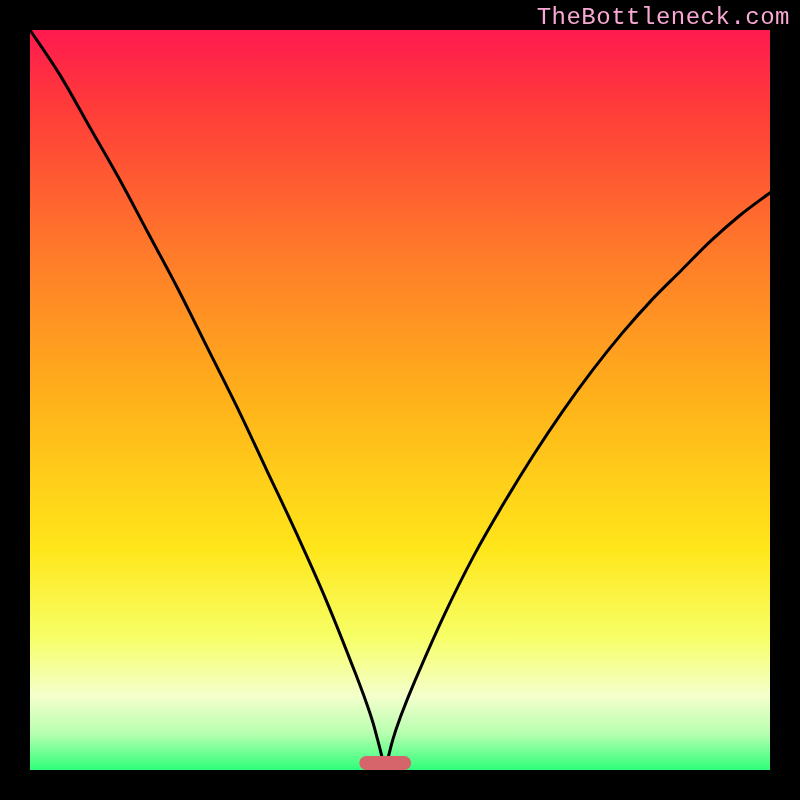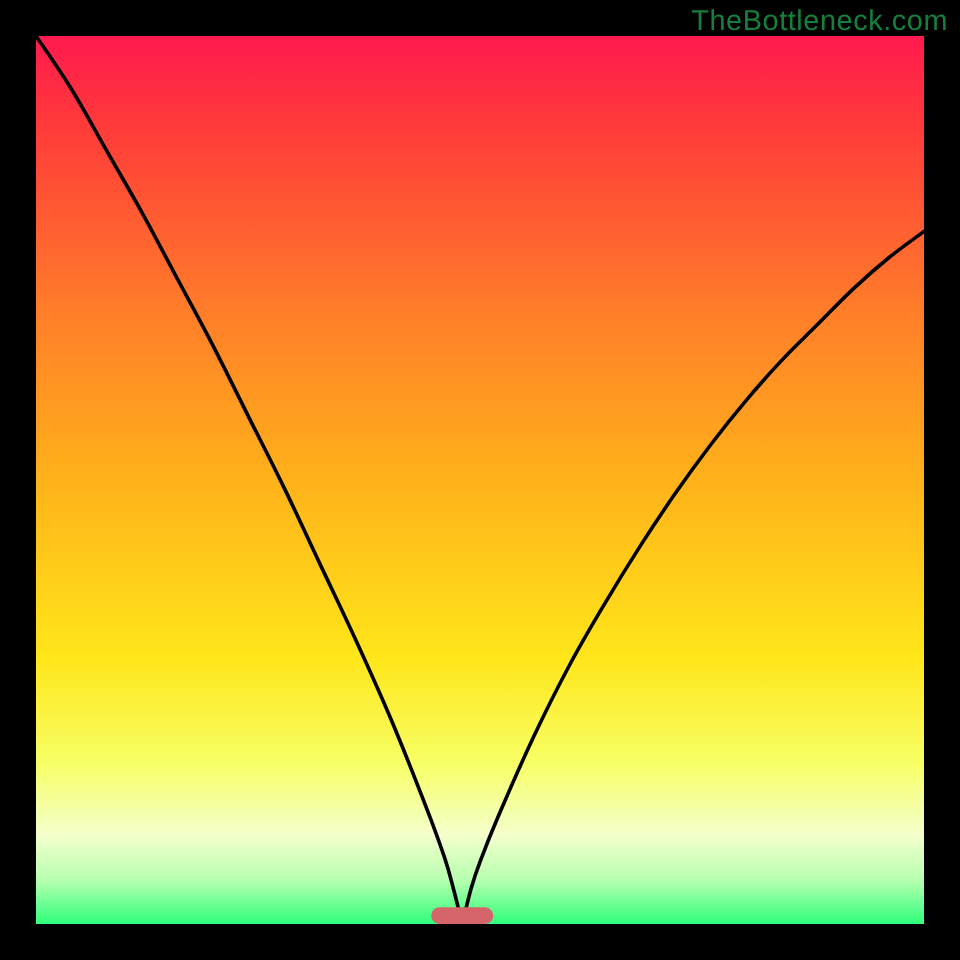--- a/index.html
+++ b/index.html
@@ -13,22 +13,22 @@
   .frame {
     position: relative;
     width: 800px;
     height: 800px;
     background: #000;
   }
   .watermark {
     position: absolute;
     top: 4px;
     right: 10px;
-    color: #15803d;
-    font-family: Liberation Sans, sans-serif;
+    color: #f9a8d4;
+    font-family: Liberation Mono, monospace;
     font-size: 24px;
     font-weight: 500;
     letter-spacing: 0.5px;
     z-index: 5;
   }
   svg {
     position: absolute;
     top: 0;
     left: 0;
   }

